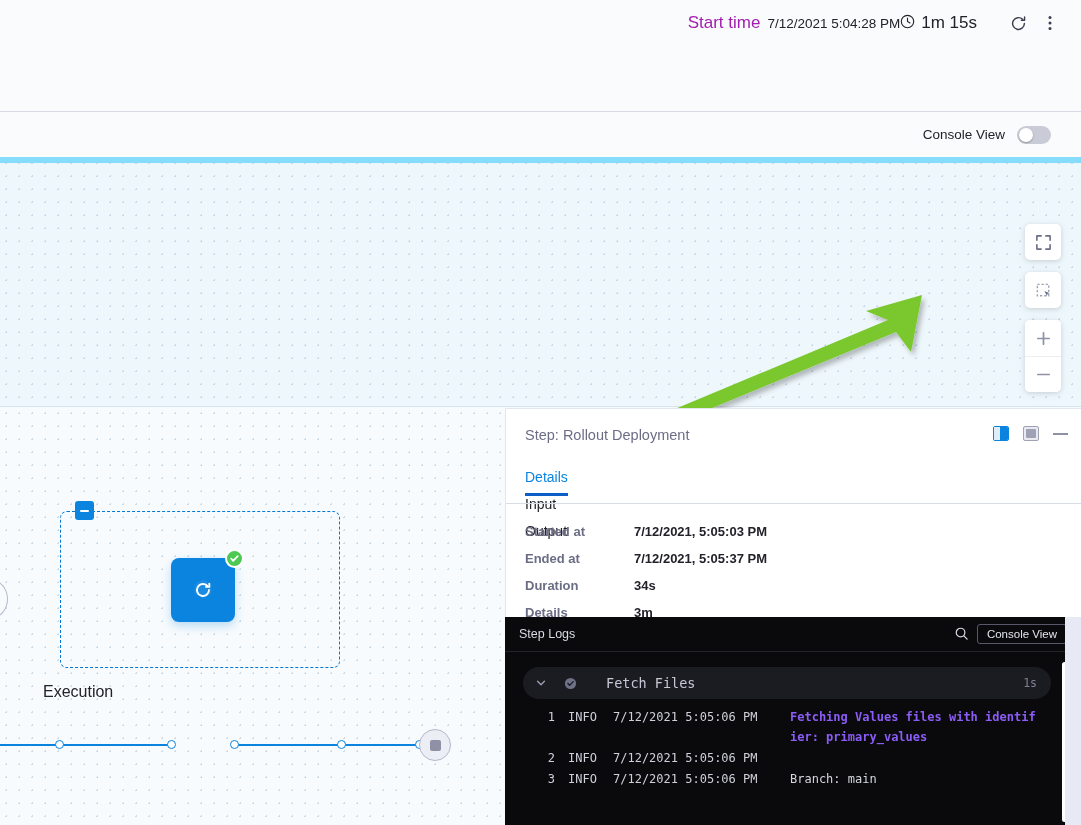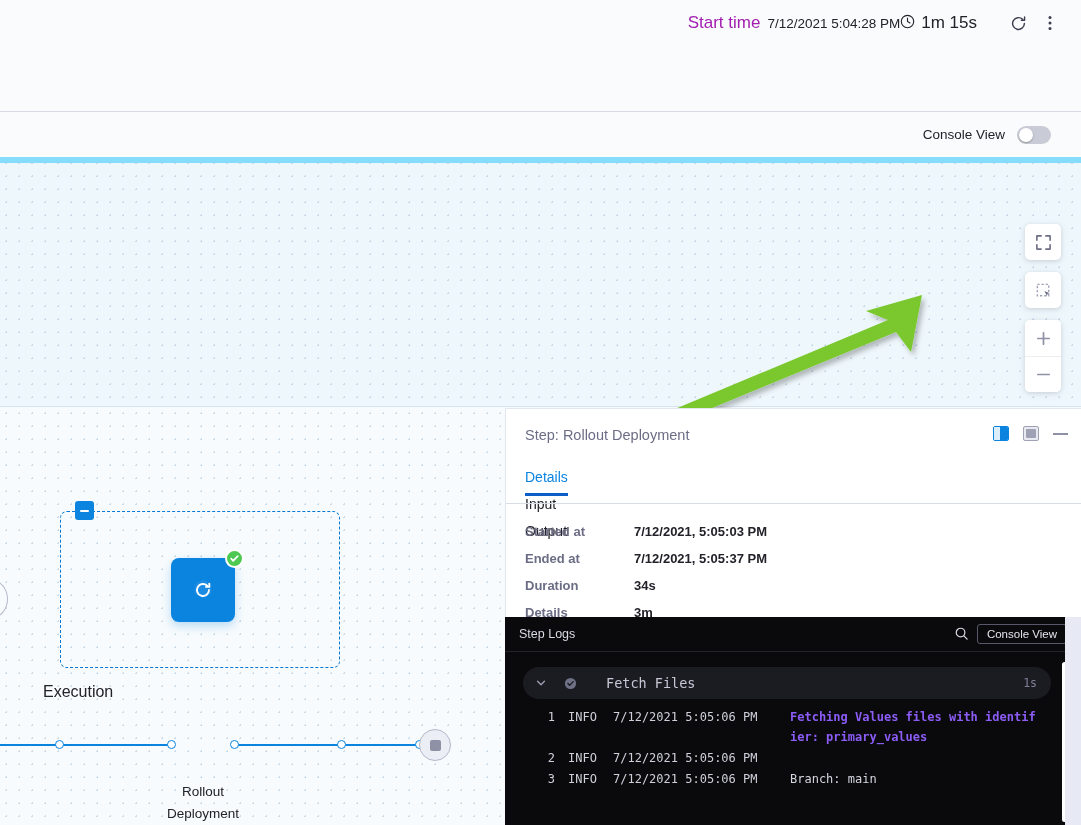--- a/index.html
+++ b/index.html
@@ -374,24 +374,20 @@
         <svg width="30" height="30" viewBox="0 0 30 30">
           <path d="M15 4.2l8.4 4.85v9.7L15 23.6 6.6 18.75v-9.7z" fill="#2a90e4" opacity=".55"></path>
           <path d="M21 15a6 6 0 1 1-1.8-4.3" fill="none" stroke="#ffffff" stroke-width="1.9" stroke-linecap="round"></path>
           <path d="M21.3 8.6v3.3h-3.3" fill="none" stroke="#ffffff" stroke-width="1.9" stroke-linecap="round" stroke-linejoin="round"></path>
         </svg>
         <span class="node-badge">
           <svg width="11" height="11" viewBox="0 0 12 12">
               <path d="M2.4 6.2l2.2 2.3 4.9-5" fill="none" stroke="#fff" stroke-width="1.9" stroke-linecap="round" stroke-linejoin="round"></path>
             </svg>
         </span>
-      </div>
-      <div class="node-label">
-        <div>Rollout</div>
-        <div>Deployment</div>
       </div>
 
       <div class="end-node">
         <span class="stop"></span>
       </div>
     </div>
   </div>
 
   <div class="details-panel">
     <div class="dp-header">

